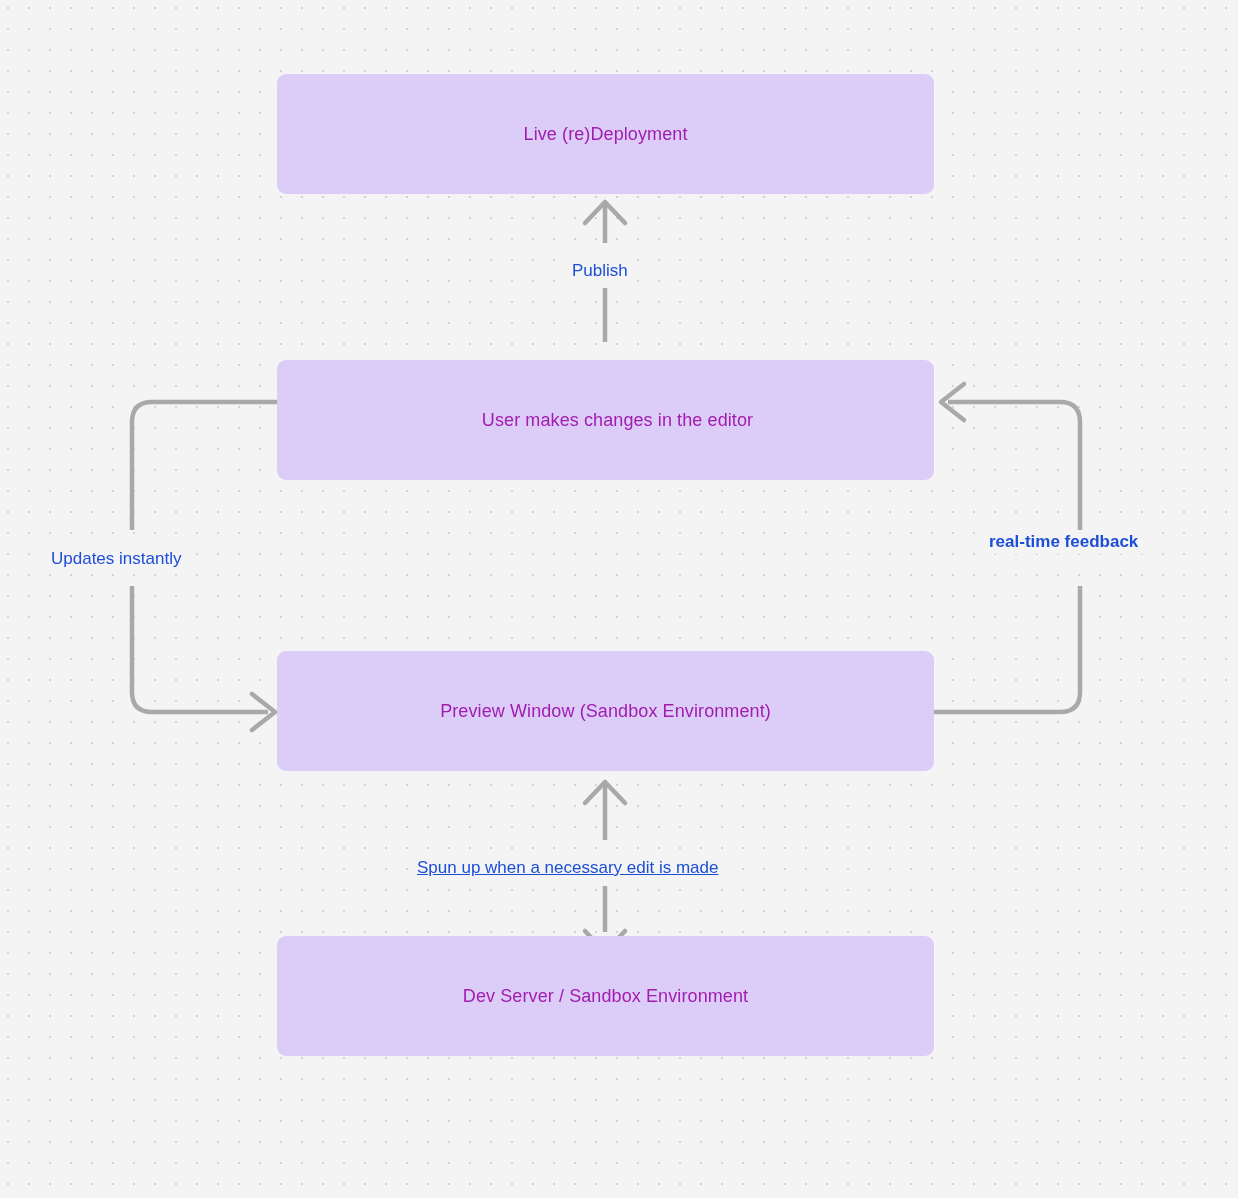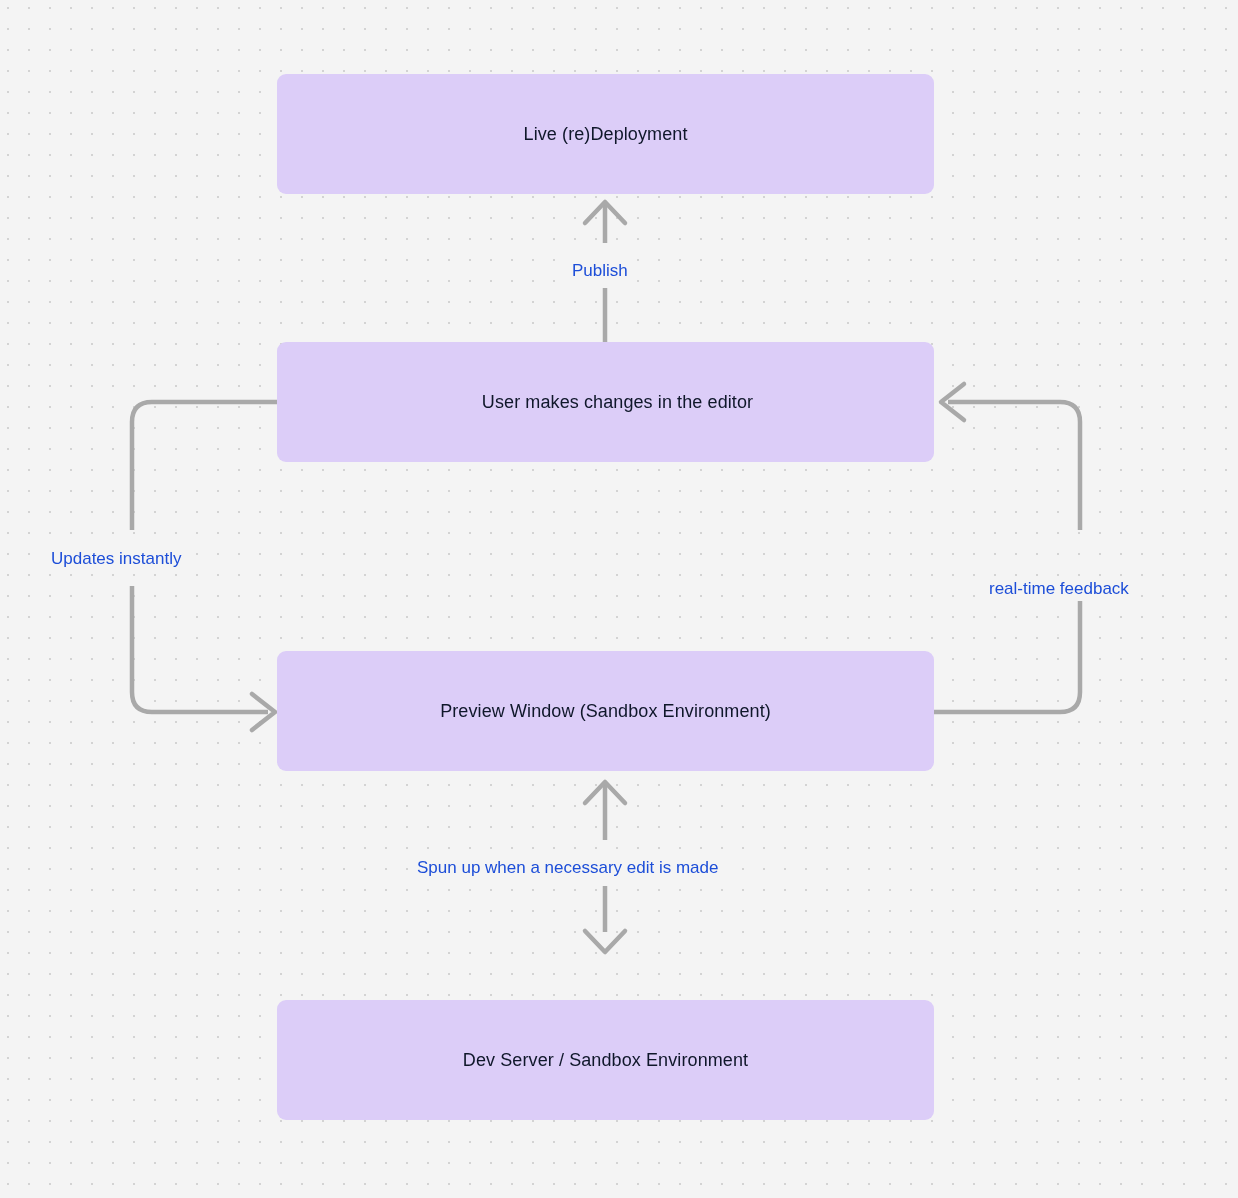--- a/index.html
+++ b/index.html
@@ -26,28 +26,28 @@
     background: #dccdf8;
     border-radius: 9px;
     display: flex;
     align-items: center;
     justify-content: center;
     box-sizing: border-box;
   }
   .node-label {
     font-family: "Liberation Sans", sans-serif;
     font-size: 18px;
-    color: #0f172a;
+    color: #a21caf;
     letter-spacing: 0.1px;
     white-space: nowrap;
   }
   #node-live      { top: 74px; }
-  #node-editor    { top: 342px; padding-left: 24px; }
+  #node-editor    { top: 360px; padding-left: 24px; }
   #node-preview   { top: 651px; text-align: center; }
-  #node-devserver { top: 1000px; }
+  #node-devserver { top: 936px; }
 
   #edges {
     position: absolute;
     left: 0;
     top: 0;
     width: 1238px;
     height: 1198px;
     pointer-events: none;
   }
   .edge-label {
@@ -64,25 +64,27 @@
     left: 565px;
     top: 259px;
   }
   #label-updates {
     left: 44px;
     top: 547px;
     text-align: right;
   }
   #label-feedback {
     left: 982px;
-    top: 577px;
+    top: 530px;
+    font-weight: bold;
   }
   #label-spun {
     left: 410px;
     top: 856px;
+    text-decoration: underline;
   }
 </style>
 </head>
 <body>
 
 <div id="canvas">
 
   <svg id="edges" viewBox="0 0 1238 1198" width="1238" height="1198">
     <defs>
       <marker id="arrow-up" markerWidth="10" markerHeight="10" refX="5" refY="5" orient="auto-start-reverse" markerUnits="userSpaceOnUse">

